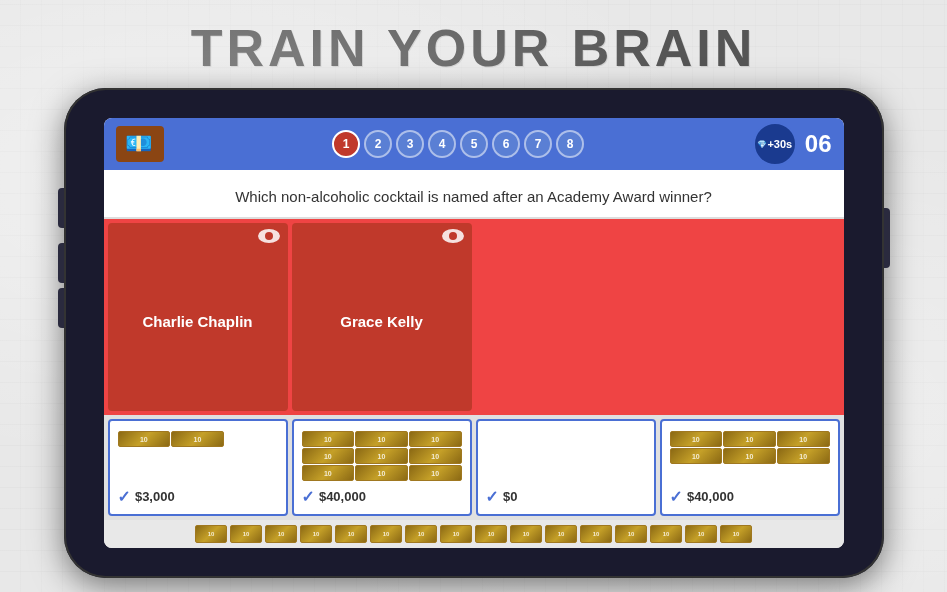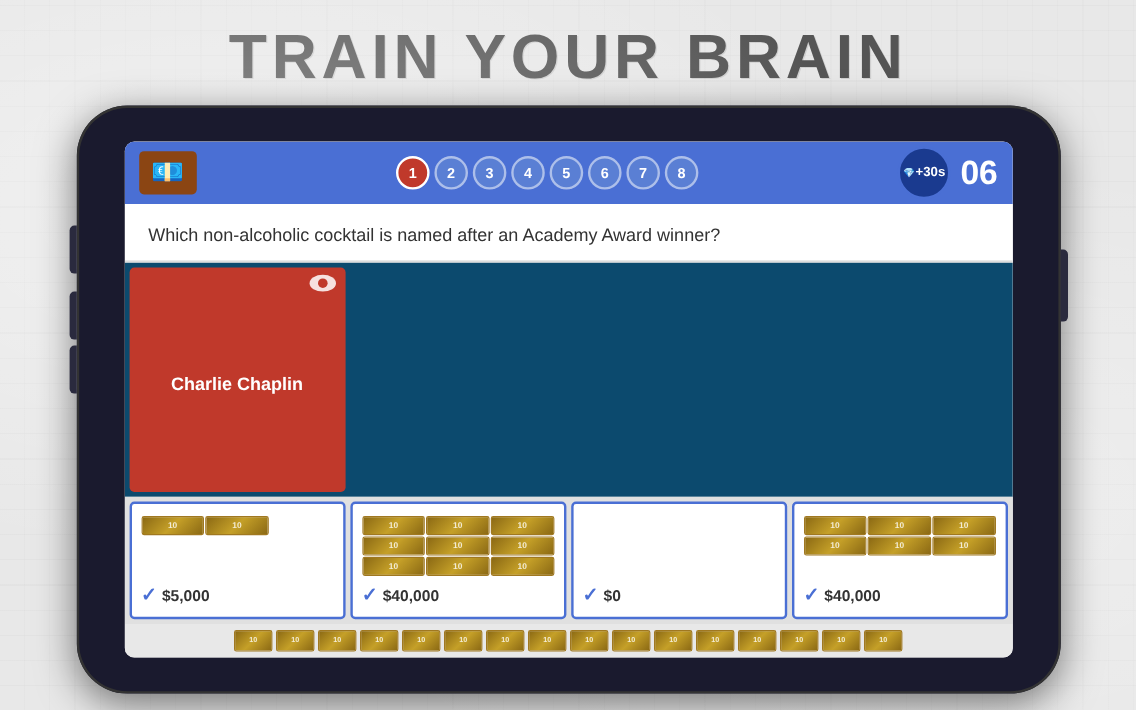--- a/index.html
+++ b/index.html
@@ -163,45 +163,45 @@
       align-items: center;
       justify-content: center;
       color: white;
       font-size: 11px;
       font-weight: bold;
       border: 2px solid #4a6fd4;
     }
 
     .question-count {
       color: white;
-      font-size: 28px;
+      font-size: 24px;
       font-weight: bold;
     }
 
     
     .question-area {
       background: white;
       padding: 18px 20px 12px;
-      text-align: left;
+      text-align: center;
       border-bottom: 2px solid #ddd;
     }
 
     .question-text {
       font-size: 15px;
       color: #333;
       font-weight: normal;
     }
 
     
     .answers-grid {
       display: grid;
       grid-template-columns: 1fr 1fr 1fr 1fr;
       gap: 4px;
       padding: 4px;
-      background: #0c4a6e;
+      background: #ef4444;
       flex: 1;
     }
 
     .answer-btn {
       background: #c0392b;
       display: flex;
       flex-direction: column;
       align-items: center;
       justify-content: center;
       padding: 10px 8px;
@@ -389,32 +389,36 @@
 
     <div class="question-area">
       <p class="question-text">Which non-alcoholic cocktail is named after an Academy Award winner?</p>
     </div>
 
     <div class="answers-grid">
       <div class="answer-btn">
         <div class="eye-icon"></div>
         <span class="answer-label">Charlie Chaplin</span>
       </div>
+      <div class="answer-btn">
+        <div class="eye-icon"></div>
+        <span class="answer-label">Grace Kelly</span>
+      </div>
     </div>
 
     <div class="bets-grid">
 
       <div class="bet-cell">
         <div class="money-stack">
           <div class="bill"></div>
           <div class="bill"></div>
         </div>
         <div class="bet-footer">
           <span class="check-icon">✓</span>
-          <span class="bet-amount">$5,000</span>
+          <span class="bet-amount">$3,000</span>
         </div>
       </div>
 
       <div class="bet-cell">
         <div class="money-stack" style="grid-template-columns: repeat(3,1fr);">
           <div class="bill"></div>
           <div class="bill"></div>
           <div class="bill"></div>
           <div class="bill"></div>
           <div class="bill"></div>

